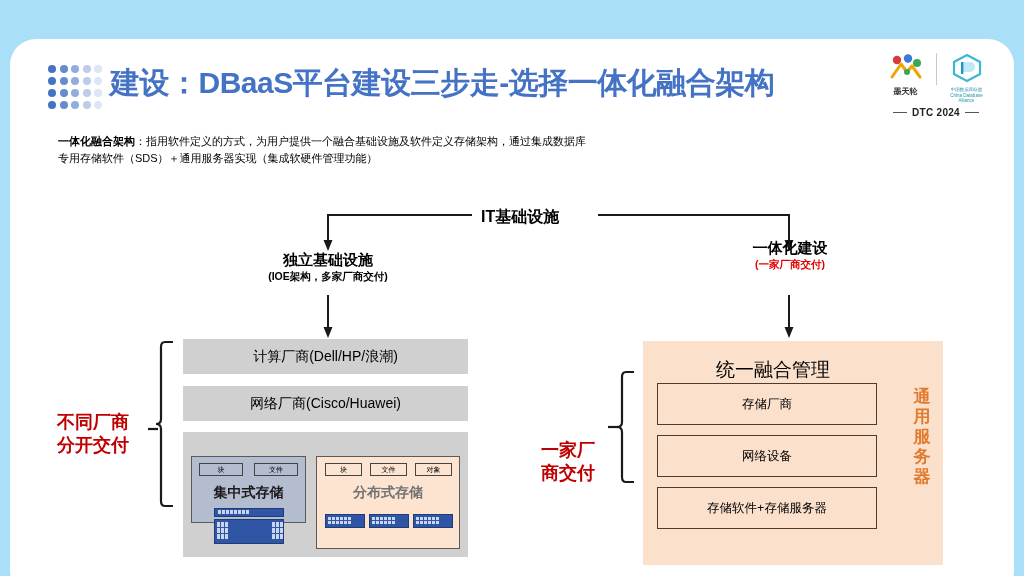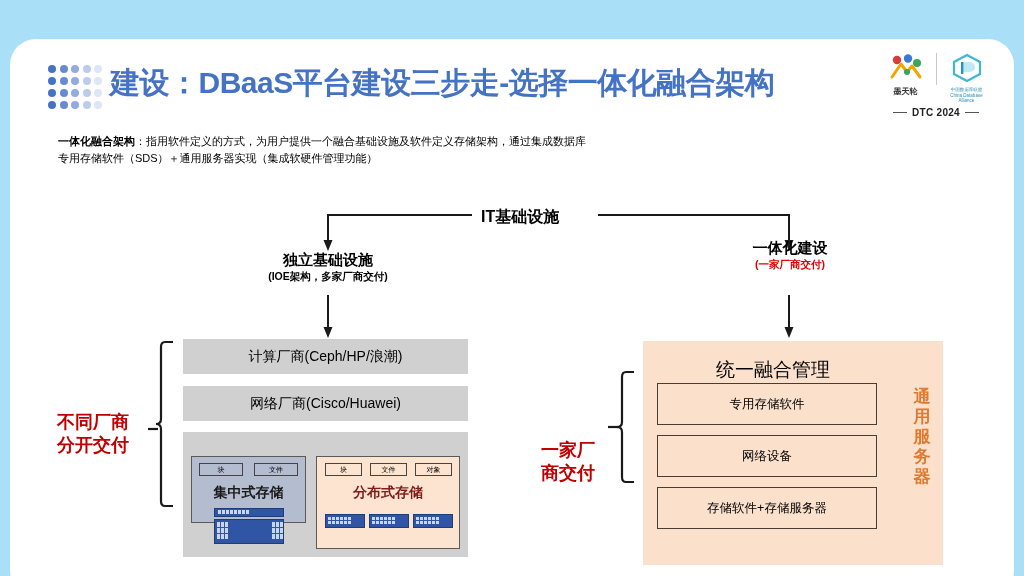--- a/index.html
+++ b/index.html
@@ -137,21 +137,21 @@
     display: flex; align-items: center; justify-content: center;
   }
   .inner-panel.left .tag { background: #b4bdd0; }
   .inner-panel.right .tag { background: #fce4d0; }
 
   .panel-label {
     position: absolute; left: 0; right: 0;
     text-align: center; font-size: 14px; font-weight: bold;
   }
   .panel-label.black { color: #1a1a1a; }
-  .panel-label.red { color: #7f1d1d; }
+  .panel-label.red { color: #737373; }
 
   
   .srv {
     position: absolute;
     background: #2f55a4;
     border: 1px solid #1d3c78;
   }
   .srv-dots {
     position: absolute; display: grid; gap: 1px;
   }
@@ -293,21 +293,21 @@
       <div>不同厂商</div>
       <div>分开交付</div>
     </div>
 
     <div class="red-note" style="left:521px; top:400px; width:74px;">
       <div>一家厂</div>
       <div>商交付</div>
     </div>
 
     <div class="grey-box" style="left:173px; top:300px; width:285px; height:35px;">
-      <span>计算厂商(Ceph/HP/浪潮)</span>
+      <span>计算厂商(Dell/HP/浪潮)</span>
     </div>
     <div class="grey-box" style="left:173px; top:347px; width:285px; height:35px;">
       <span>网络厂商(Cisco/Huawei)</span>
     </div>
 
     <div class="store-box" style="left:173px; top:393px; width:285px; height:125px;">
 
       <div class="inner-panel left" style="left:8px; top:24px; width:115px; height:67px;">
         <div class="tag" style="left:7px; top:6px; width:44px; height:13px;">块</div>
         <div class="tag" style="left:62px; top:6px; width:44px; height:13px;">文件</div>
@@ -406,21 +406,21 @@
                 <i></i>
                 <i></i>
           </div>
         </div>
       </div>
     </div>
 
     <div class="orange-panel">
       <div class="orange-title">统一融合管理</div>
       <div class="o-row" style="left:14px; top:42px; width:220px; height:42px;">
-        <span>专用存储软件</span>
+        <span>存储厂商</span>
       </div>
       <div class="o-row" style="left:14px; top:94px; width:220px; height:42px;">
         <span>网络设备</span>
       </div>
       <div class="o-row" style="left:14px; top:146px; width:220px; height:42px;">
         <span>存储软件+存储服务器</span>
       </div>
       <div class="vert-label">通<br>用<br>服<br>务<br>器</div>
     </div>
   </div>

